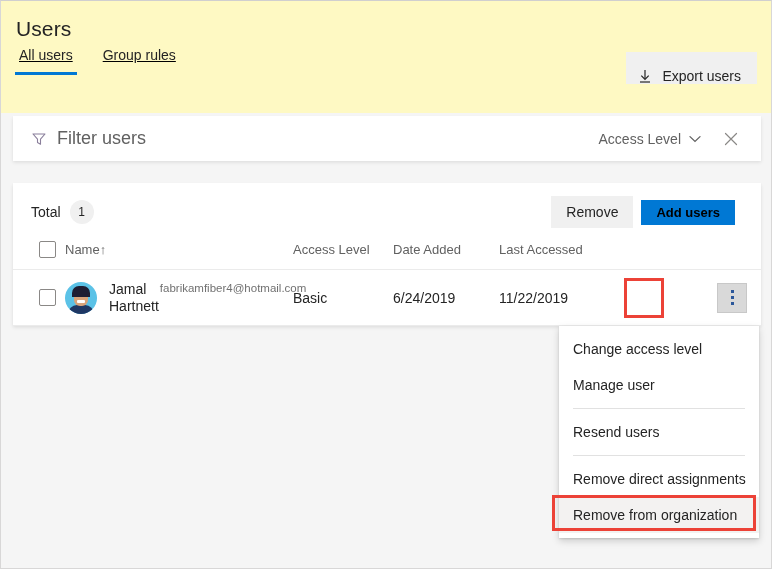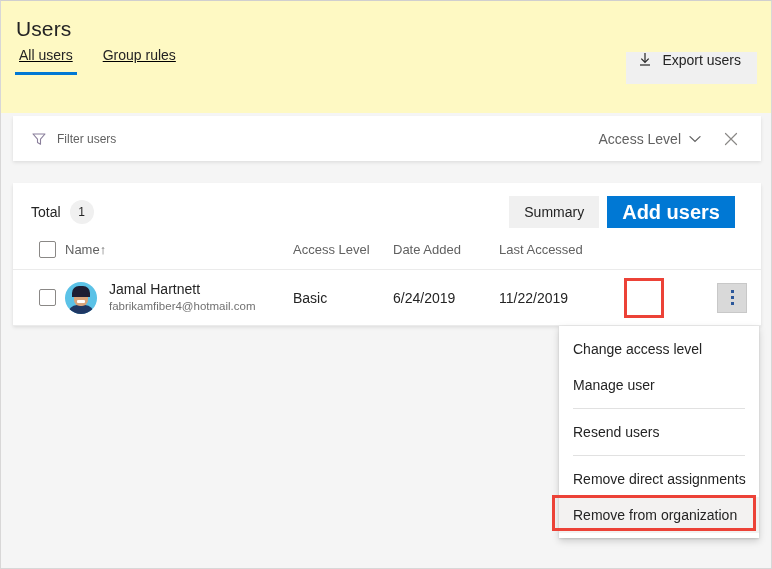--- a/index.html
+++ b/index.html
@@ -60,21 +60,21 @@
   }
   .tab.active {
     border-bottom-color: #0078d4;
   }
   .export-btn {
     position: absolute;
     right: 14px;
     top: 51px;
     height: 32px;
     display: flex;
-    align-items: flex-start;
+    align-items: flex-end;
     background: #f0f0f0;
     border: none;
     padding: 0 16px 0 12px;
     font-size: 14px;
     color: #242424;
     cursor: pointer;
     font-family: inherit;
     gap: 10px;
   }
 
@@ -92,21 +92,21 @@
     box-sizing: border-box;
   }
   .filter-left {
     display: flex;
     align-items: center;
     gap: 10px;
     padding-left: 18px;
     cursor: pointer;
   }
   .filter-placeholder {
-    font-size: 12px;
+    font-size: 18px;
     color: #616161;
   }
   .filter-right {
     margin-left: auto;
     display: flex;
     align-items: center;
     padding-right: 14px;
     gap: 6px;
   }
   .access-level-pill {
@@ -173,26 +173,26 @@
     height: 32px;
     background: #f0f0f0;
     border: none;
     padding: 0 15px;
     font-size: 14px;
     color: #242424;
     font-family: inherit;
     cursor: pointer;
   }
   .btn-primary {
-    height: 32px;
+    height: 25px;
     background: #0078d4;
     border: none;
     padding: 0 15px;
-    font-size: 20px;
-    color: #ffffff;
+    font-size: 13px;
+    color: #000000;
     font-weight: 600;
     font-family: inherit;
     cursor: pointer;
   }
 
   
   table.users-table {
     width: 100%;
     border-collapse: collapse;
     table-layout: fixed;
@@ -276,21 +276,21 @@
     background: #ffffff;
     border-radius: 1px;
   }
   .avatar .body {
     position: absolute;
     left: 3px; bottom: 0;
     width: 26px; height: 9px;
     background: #1f3864;
     border-radius: 9px 9px 0 0;
   }
-  .user-text { display: flex; flex-direction: column; gap: 1px; min-width: 0; }
+  .user-text { display: flex; flex-direction: row; gap: 1px; min-width: 0; }
   .user-name { font-size: 14px; color: #242424; line-height: 17px; }
   .user-email { font-size: 11.5px; color: #717171; line-height: 15px; }
 
   .kebab-wrap {
     position: relative;
     display: flex;
     justify-content: flex-end;
     padding-right: 14px;
   }
   .kebab-btn {
@@ -420,21 +420,21 @@
   </div>
 
   <div class="main-card">
 
     <div class="toolbar">
       <div class="total-wrap">
         <span class="total-label">Total</span>
         <span class="total-badge">1</span>
       </div>
       <div class="toolbar-actions">
-        <button class="btn-secondary">Summary</button>
+        <button class="btn-secondary">Remove</button>
         <button class="btn-primary">Add users</button>
       </div>
     </div>
 
     <table class="users-table">
       <colgroup>
         <col class="col-check">
           <col class="col-name">
           <col class="col-access">
         <col class="col-date">

